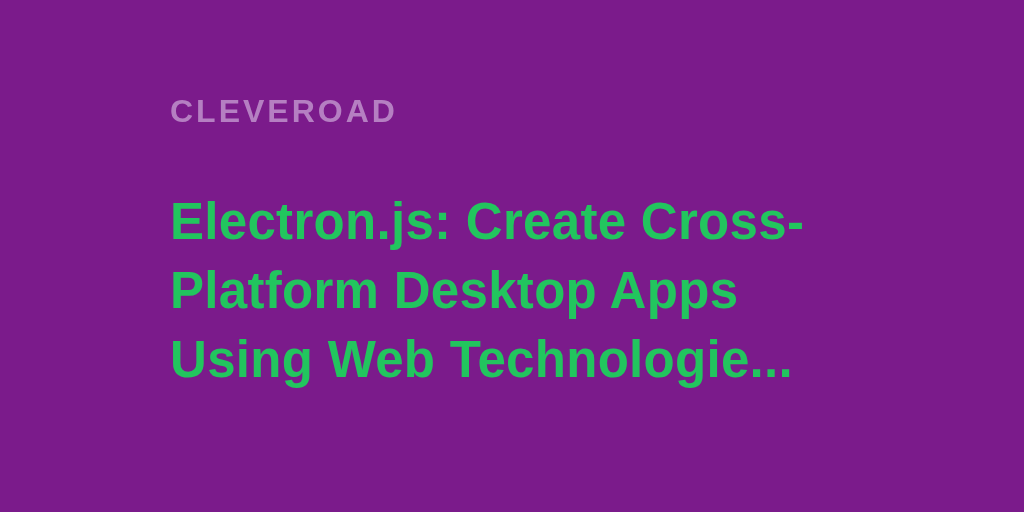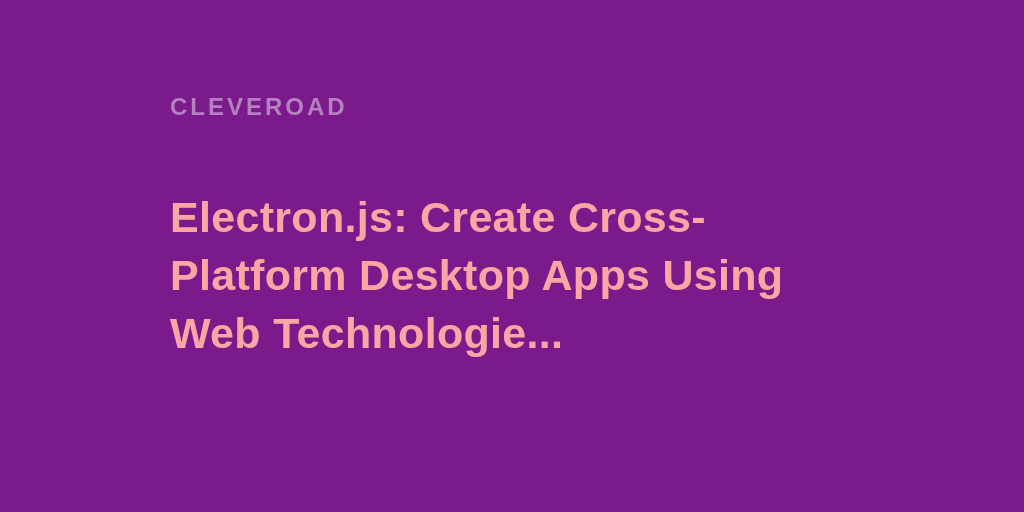--- a/index.html
+++ b/index.html
@@ -13,31 +13,31 @@
       background-color: #7B1B8B;
       font-family: -apple-system, BlinkMacSystemFont, 'Segoe UI', 'Helvetica Neue', Arial, sans-serif;
       overflow: hidden;
       position: relative;
     }
     .brand {
       position: absolute;
       top: 93px;
       left: 170px;
       color: #B57FC2;
-      font-size: 24px;
+      font-size: 32px;
       font-weight: 700;
       letter-spacing: 3px;
     }
     .title {
       position: absolute;
       top: 188px;
       left: 170px;
       right: 170px;
-      color: #fca5a5;
-      font-size: 43px;
+      color: #22c55e;
+      font-size: 51px;
       font-weight: 700;
       line-height: 1.35;
       letter-spacing: 0.3px;
     }
   </style>
 </head>
 <body>
 
 <div class="brand">CLEVEROAD</div>
 <div class="title">Electron.js: Create Cross-Platform Desktop Apps Using Web Technologie...</div>

